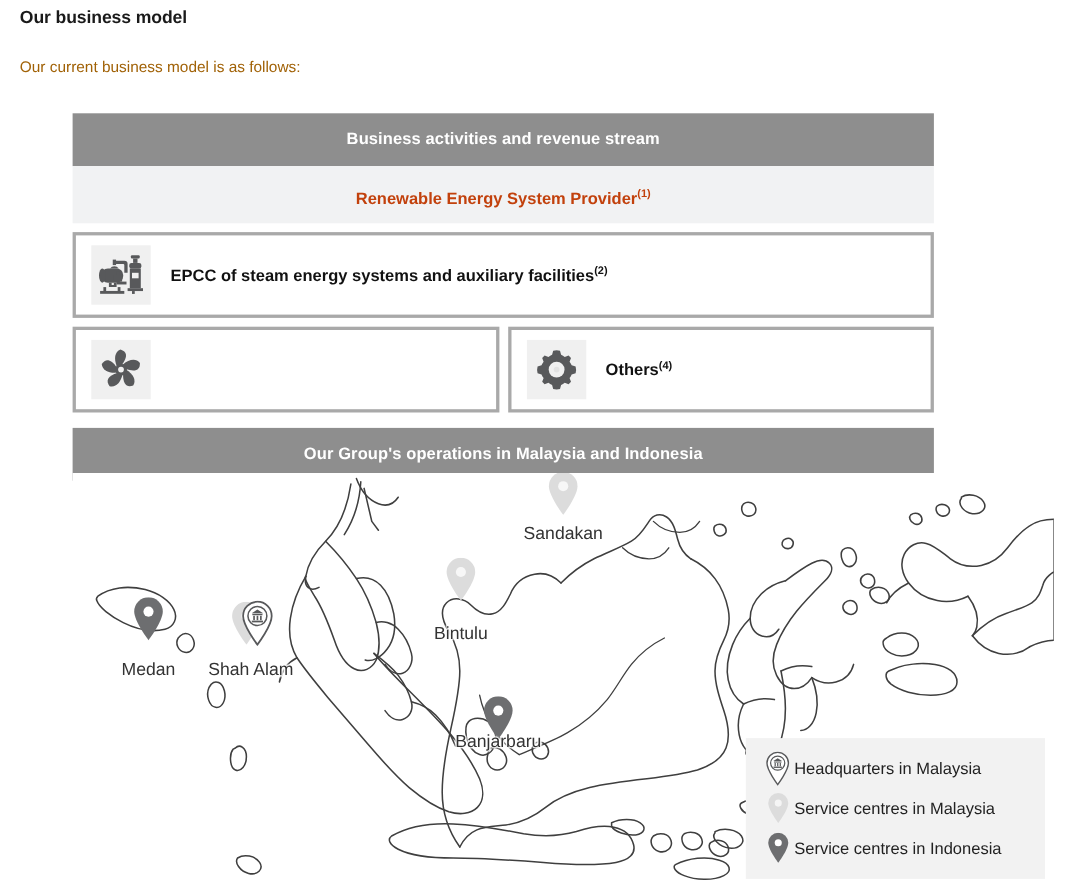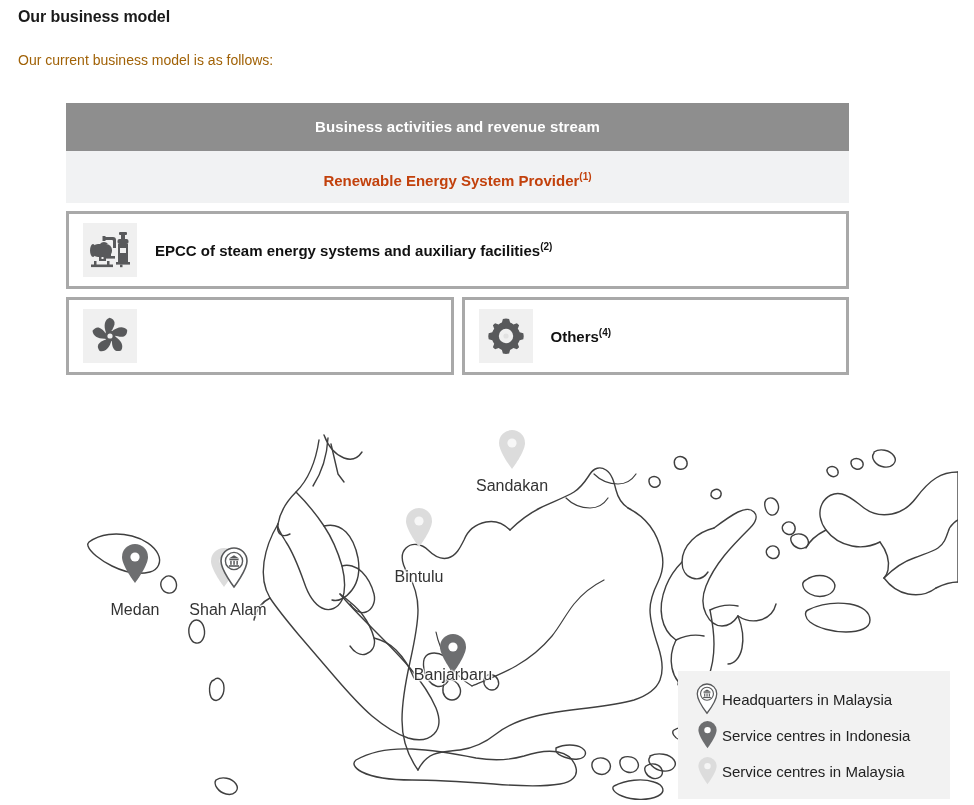--- a/index.html
+++ b/index.html
@@ -235,20 +235,23 @@
               <circle cx="20" cy="20" r="7.2" fill="#f0f0f0"></circle>
               <circle cx="20" cy="20" r="2.6" fill="#e2e2e2"></circle>
             </g>
           </svg>
         </div>
         <div class="card-label"><span>Others</span><span class="sup">(4)</span></div>
       </div>
 
     </div>
 
+    <div class="band-dark band-ops">
+      <span>Our Group's operations in Malaysia and Indonesia</span>
+    </div>
   </div>
 
   <div class="map-wrap" style="position:absolute; left:66px; top:430px;">
 
     <svg class="map-svg" width="892" height="375" viewBox="0 0 892 375">
       <g fill="none" stroke="#3f3f3f" stroke-width="1.4" stroke-linejoin="round" stroke-linecap="round">
 
         <path d="M253 10 C 250 30, 244 48, 230 62 C 222 70, 214 82, 212 94 C 210 104, 216 108, 224 104"></path>
         <path d="M262 8 C 261 26, 256 42, 247 56"></path>
         <path d="M265 14 L 272 44 L 278 52"></path>
@@ -478,33 +481,33 @@
               <rect x="10.9" y="18.2" width="10.2" height="1.6"></rect>
             </g>
           </svg>
         </span>
         <span class="legend-label">Headquarters in Malaysia</span>
       </div>
 
       <div class="legend-row">
         <span class="legend-icon">
           <svg width="21" height="28" viewBox="0 0 30 40">
+              <path d="M15 39 C 15 39, 28 22, 28 13 A 13 13 0 1 0 2 13 C 2 22, 15 39, 15 39 Z" fill="#dcdcdc"></path>
+              <circle cx="15" cy="13" r="4.6" fill="#f5f5f5"></circle>
+            </svg>
+        </span>
+        <span class="legend-label">Service centres in Malaysia</span>
+      </div>
+
+      <div class="legend-row">
+        <span class="legend-icon">
+          <svg width="21" height="28" viewBox="0 0 30 40">
               <path d="M15 39 C 15 39, 28 22, 28 13 A 13 13 0 1 0 2 13 C 2 22, 15 39, 15 39 Z" fill="#6d6e70"></path>
               <circle cx="15" cy="13" r="4.6" fill="#ffffff"></circle>
             </svg>
         </span>
         <span class="legend-label">Service centres in Indonesia</span>
       </div>
 
-      <div class="legend-row">
-        <span class="legend-icon">
-          <svg width="21" height="28" viewBox="0 0 30 40">
-              <path d="M15 39 C 15 39, 28 22, 28 13 A 13 13 0 1 0 2 13 C 2 22, 15 39, 15 39 Z" fill="#dcdcdc"></path>
-              <circle cx="15" cy="13" r="4.6" fill="#f5f5f5"></circle>
-            </svg>
-        </span>
-        <span class="legend-label">Service centres in Malaysia</span>
-      </div>
-
     </div>
   </div>
 
 </div>
 
 </body></html>

